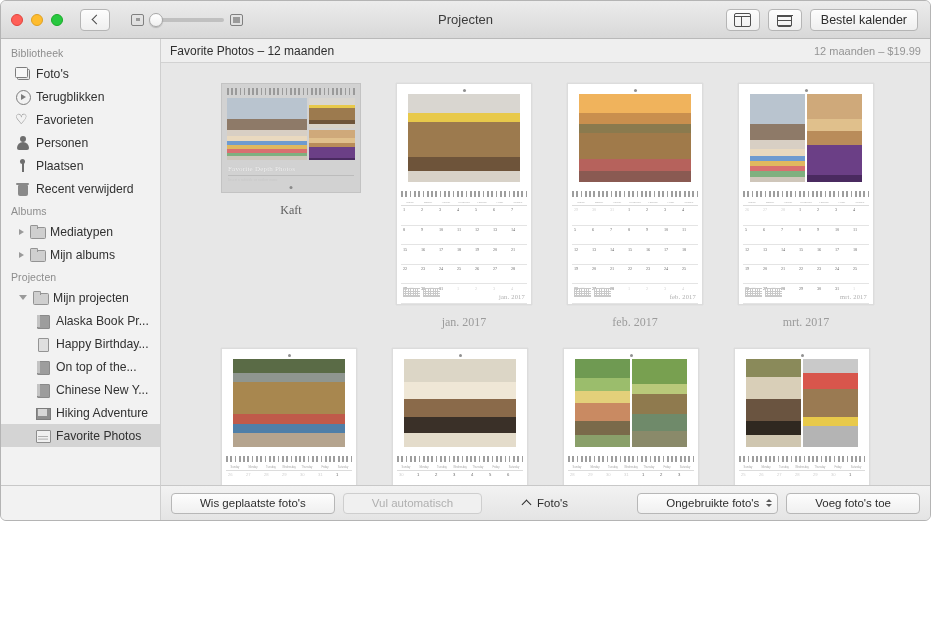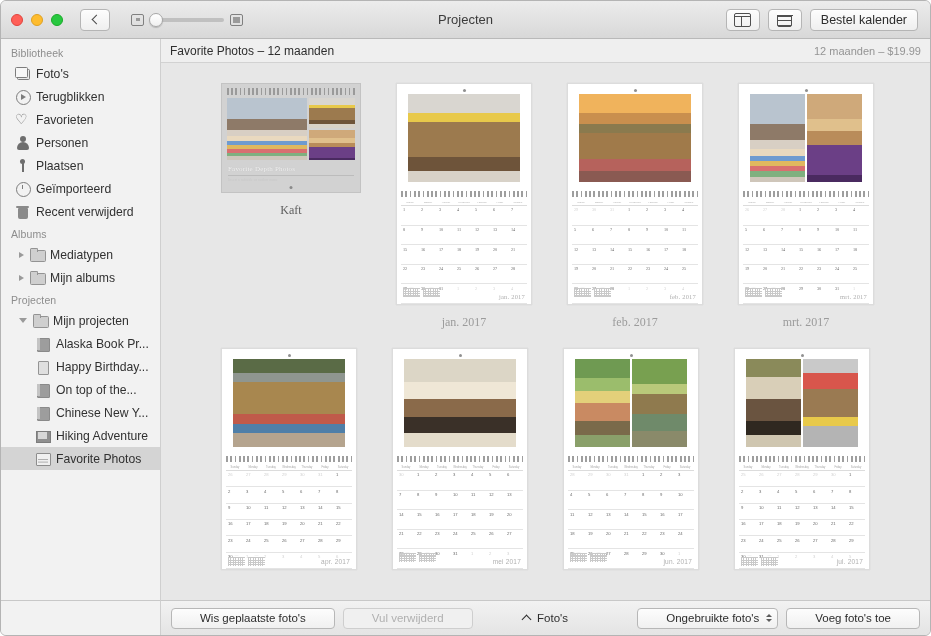--- a/index.html
+++ b/index.html
@@ -4,21 +4,21 @@
 <style>
   * { box-sizing: border-box; margin: 0; padding: 0; }
   html, body {
     width: 931px; height: 636px;
     font-family: "Liberation Sans", sans-serif;
     overflow: hidden;
     background: #fff;
   }
   .window {
     position: relative;
-    width: 931px; height: 636px;
+    width: 931px; height: 521px;
     display: flex; flex-direction: column;
     border: 1px solid #b4b4b4;
     border-radius: 6px;
     overflow: hidden;
     background: #ececec;
   }
 
   
   .titlebar {
     height: 38px; flex: 0 0 38px;
@@ -409,24 +409,20 @@
         <span class="sico"><span class="ic-heart">♡</span></span>
         <span class="sb-label">Favorieten</span>
       </div>
       <div class="sb-row">
         <span class="sico ic-person"></span>
         <span class="sb-label">Personen</span>
       </div>
       <div class="sb-row">
         <span class="sico ic-pin"></span>
         <span class="sb-label">Plaatsen</span>
-      </div>
-      <div class="sb-row">
-        <span class="sico ic-clock"></span>
-        <span class="sb-label">Geïmporteerd</span>
       </div>
       <div class="sb-row">
         <span class="sico ic-trash"></span>
         <span class="sb-label">Recent verwijderd</span>
       </div>
 
       <div class="sb-header">Albums</div>
       <div class="sb-row indent1">
         <span class="disc"></span>
         <span class="sico ic-folder"></span>
@@ -1063,21 +1059,21 @@
           </div>
         </div>
     </div>
   </div>
 
   <div class="footrow">
     <div class="sidebar-foot"></div>
     <div class="bottombar" style="flex:1">
       <div class="bb-left">
         <div class="bb-btn">Wis geplaatste foto's</div>
-        <div class="bb-btn disabled">Vul verwijderd</div>
+        <div class="bb-btn disabled">Vul automatisch</div>
       </div>
       <div class="bb-center">
         <span class="chev-up"></span>
         <span class="lbl">Foto's</span>
       </div>
       <div class="bb-right">
         <div class="bb-btn popup">
           <span>Ongebruikte foto's</span>
           <span class="arrows">
             <i class="up"></i>

